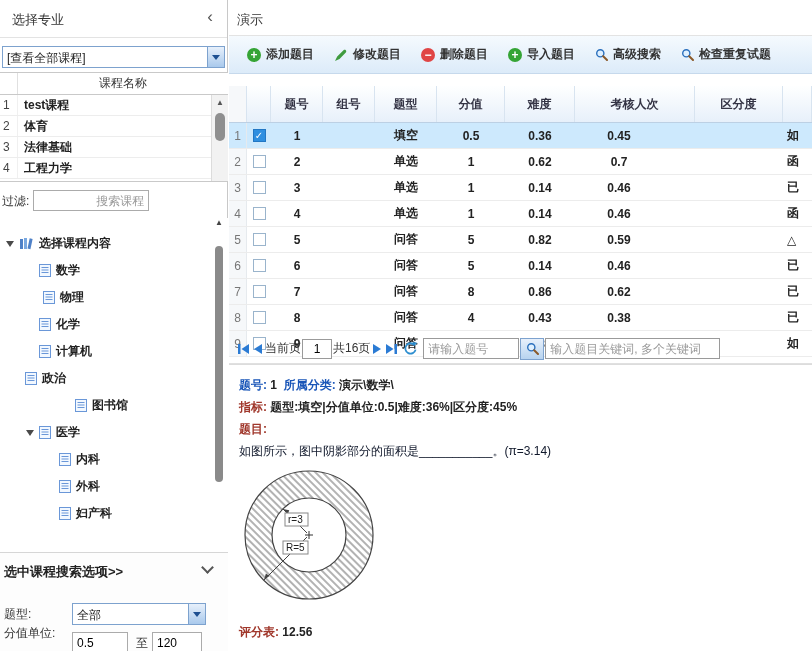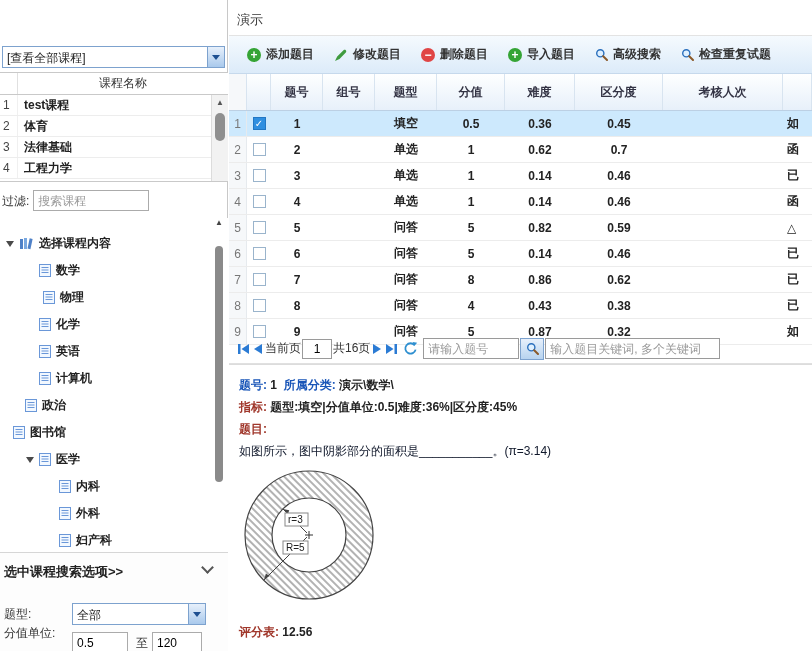--- a/index.html
+++ b/index.html
@@ -25,21 +25,21 @@
   .cg-title{flex:1;text-align:center;line-height:21px;color:#333;}
   .cg-row{display:flex;height:21px;border-bottom:1px solid #ededed;cursor:pointer;}
   .cg-num{width:18px;padding-left:3px;line-height:21px;color:#444;border-right:1px solid #f0f0f0;}
   .cg-name{flex:1;padding-left:6px;line-height:21px;font-weight:bold;color:#222;}
   .cg-scroll{position:absolute;right:0;top:22px;bottom:0;width:17px;background:#f2f2f2;border-left:1px solid #dcdcdc;}
   .cg-scroll .up{height:16px;text-align:center;font-size:8px;color:#555;line-height:16px;cursor:pointer;}
   .cg-scroll .thumb{position:absolute;left:3px;top:18px;width:10px;height:28px;background:#8f8f8f;border-radius:5px;cursor:pointer;}
 
   .filter-row{position:absolute;top:190px;left:2px;height:22px;}
   .filter-label{float:left;line-height:22px;color:#333;}
-  .filter-input{float:left;margin-left:4px;width:116px;height:21px;border:1px solid #ababab;padding:2px 4px;font-size:12px;font-family:inherit;color:#333;}
+  .filter-input{float:left;margin-left:4px;width:116px;height:21px;border:1px solid #ababab;padding:2px 4px;font-size:12px;font-family:inherit;color:#333;text-align:right;}
   input::placeholder{color:#9a9a9a;}
 
   .tree{position:absolute;top:218px;left:0;width:228px;height:334px;overflow:hidden;padding-top:12px;background:#fff;}
   .tree-row{height:27px;display:flex;align-items:center;cursor:pointer;white-space:nowrap;}
   .caret-down{display:inline-block;width:0;height:0;border:4px solid transparent;border-top:6px solid #4a4a4a;margin:5px 5px 0 0;}
   .caret-sp{display:inline-block;width:13px;}
   .doc-ic,.books-ic{display:inline-flex;margin-right:5px;}
   .tree-label{font-weight:bold;color:#222;}
   .tree-scroll{position:absolute;right:3px;top:232px;width:9px;height:300px;}
   .tree-scroll .up{position:absolute;top:-14px;left:0;font-size:8px;color:#444;}
@@ -61,21 +61,21 @@
   .m-title{position:absolute;left:8px;top:11px;font-size:13px;color:#333;}
 
   .toolbar{position:absolute;top:36px;left:0;right:0;height:38px;background:linear-gradient(#f5fafe,#dcebf9);border-bottom:1px solid #c6d9ec;display:flex;align-items:center;padding-left:8px;}
   .tbtn{display:flex;align-items:center;gap:5px;padding:5px 10px;cursor:pointer;font-weight:bold;color:#333;}
   .ic-round{width:14px;height:14px;border-radius:50%;color:#fff;font-weight:bold;font-size:12px;line-height:14px;text-align:center;display:inline-block;}
   .ic-green{background:#35a435;}
   .ic-red{background:#e04545;}
 
   .qtable{position:absolute;top:74px;left:0;right:0;}
   .c{display:flex;align-items:center;justify-content:center;overflow:hidden;white-space:nowrap;}
-  .thead{display:flex;height:37px;background:linear-gradient(#feffff,#e7f0fa);border-bottom:1px solid #bcd0e4;font-weight:bold;color:#334;}
+  .thead{display:flex;height:37px;background:linear-gradient(#feffff,#e7f0fa);border-bottom:1px solid #bcd0e4;font-weight:bold;color:#334;margin-top:12px;}
   .thead .c{border-right:1px solid #d8e4f0;cursor:pointer;}
   .idx{width:18px;background:#f6f8fa;color:#777;border-right:1px solid #e6eaee;font-weight:normal;}
   .cbcol{width:24px;}
   .w52{width:52px;}.w62{width:62px;}.w68{width:68px;}.w70{width:70px;}.w88{width:88px;}.w120{width:120px;}
   .flex1{flex:1;justify-content:flex-start;padding-left:4px;}
   .trow{display:flex;height:26px;border-bottom:1px solid #ececec;font-weight:bold;color:#222;background:#fff;cursor:pointer;}
   .trow.sel{background:#cde9fd;}
   .trow.sel .idx{background:#cde9fd;}
   .cbx{width:13px;height:13px;border:1px solid #9ab4cc;background:#fff;display:inline-block;font-size:10px;line-height:12px;text-align:center;color:#fff;}
   .cbx.on{background:#2f8fe0;border-color:#2277c4;}
@@ -95,20 +95,24 @@
   .qtext{color:#0f172a;margin-bottom:4px;}
   .figure{margin:2px 0 0 2px;}
   .score-line{margin-top:12px;}
 </style>
 </head>
 <body>
 
 <div id="app">
 
   <div class="left">
+    <div class="lp-header">
+      <span class="lp-title">选择专业</span>
+      <span class="lp-collapse">‹</span>
+    </div>
 
     <div class="combo course-combo">
       <span class="val">[查看全部课程]</span>
       <span class="btn"></span>
     </div>
 
     <div class="course-grid">
       <div class="cg-header">
         <span class="cg-corner"></span>
         <span class="cg-title">课程名称</span>
@@ -194,47 +198,35 @@
           <div class="tree-row" style="padding-left: 26px;">
             <span class="caret-sp"></span>
             <span class="doc-ic">
               <svg width="12" height="13" viewBox="0 0 12 13">
                 <rect x="0.5" y="0.5" width="11" height="12" fill="#f2f8ff" stroke="#6a97d8"></rect>
                 <line x1="2.5" y1="3.5" x2="9.5" y2="3.5" stroke="#6a97d8"></line>
                 <line x1="2.5" y1="6" x2="9.5" y2="6" stroke="#6a97d8"></line>
                 <line x1="2.5" y1="8.5" x2="9.5" y2="8.5" stroke="#6a97d8"></line>
               </svg>
             </span>
-            <span class="tree-label">英语</span>
-          </div>
-          <div class="tree-row" style="padding-left: 26px;">
-            <span class="caret-sp"></span>
-            <span class="doc-ic">
-              <svg width="12" height="13" viewBox="0 0 12 13">
-                <rect x="0.5" y="0.5" width="11" height="12" fill="#f2f8ff" stroke="#6a97d8"></rect>
-                <line x1="2.5" y1="3.5" x2="9.5" y2="3.5" stroke="#6a97d8"></line>
-                <line x1="2.5" y1="6" x2="9.5" y2="6" stroke="#6a97d8"></line>
-                <line x1="2.5" y1="8.5" x2="9.5" y2="8.5" stroke="#6a97d8"></line>
-              </svg>
-            </span>
             <span class="tree-label">计算机</span>
           </div>
           <div class="tree-row" style="padding-left: 12px;">
             <span class="caret-sp"></span>
             <span class="doc-ic">
               <svg width="12" height="13" viewBox="0 0 12 13">
                 <rect x="0.5" y="0.5" width="11" height="12" fill="#f2f8ff" stroke="#6a97d8"></rect>
                 <line x1="2.5" y1="3.5" x2="9.5" y2="3.5" stroke="#6a97d8"></line>
                 <line x1="2.5" y1="6" x2="9.5" y2="6" stroke="#6a97d8"></line>
                 <line x1="2.5" y1="8.5" x2="9.5" y2="8.5" stroke="#6a97d8"></line>
               </svg>
             </span>
             <span class="tree-label">政治</span>
           </div>
-          <div class="tree-row" style="">
+          <div class="tree-row" style="padding-left: 26px; margin-left: 36px;">
             <span class="caret-sp"></span>
             <span class="doc-ic">
               <svg width="12" height="13" viewBox="0 0 12 13">
                 <rect x="0.5" y="0.5" width="11" height="12" fill="#f2f8ff" stroke="#6a97d8"></rect>
                 <line x1="2.5" y1="3.5" x2="9.5" y2="3.5" stroke="#6a97d8"></line>
                 <line x1="2.5" y1="6" x2="9.5" y2="6" stroke="#6a97d8"></line>
                 <line x1="2.5" y1="8.5" x2="9.5" y2="8.5" stroke="#6a97d8"></line>
               </svg>
             </span>
             <span class="tree-label">图书馆</span>
@@ -357,22 +349,22 @@
 
     <div class="qtable">
       <div class="thead">
         <span class="c idx"></span>
         <span class="c cbcol"></span>
         <span class="c w52">题号</span>
         <span class="c w52">组号</span>
         <span class="c w62">题型</span>
         <span class="c w68">分值</span>
         <span class="c w70">难度</span>
+        <span class="c w120">考核人次</span>
         <span class="c w88">区分度</span>
-        <span class="c w120">考核人次</span>
         <span class="c flex1"></span>
       </div>
       <div>
           <div class="trow sel">
             <span class="c idx">1</span>
             <span class="c cbcol">
               <span class="cbx on">✓</span>
             </span>
             <span class="c w52">1</span>
             <span class="c w52"></span>

